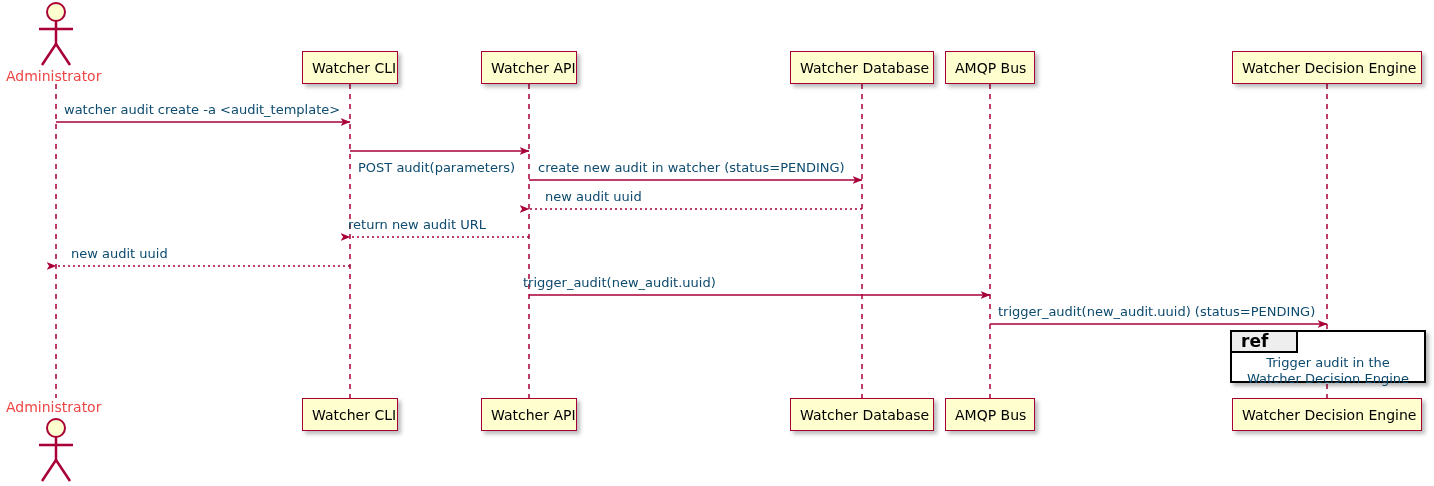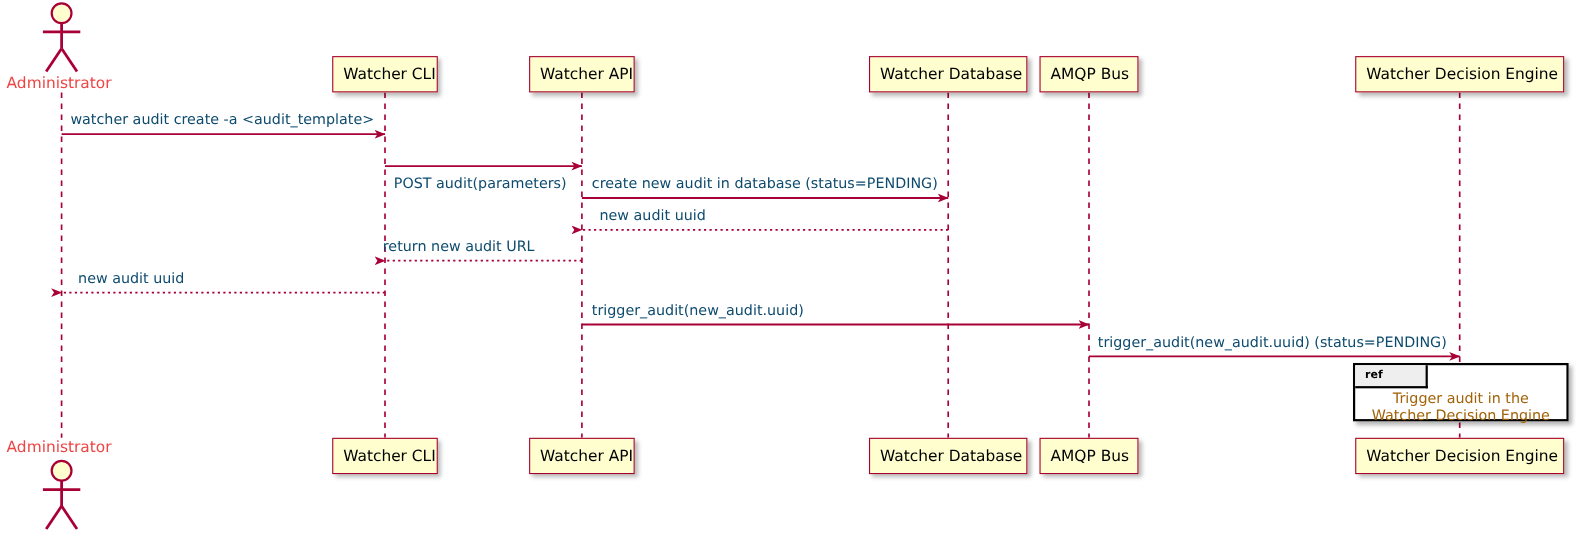--- a/index.html
+++ b/index.html
@@ -67,35 +67,35 @@
     top: 0;
     height: 21px;
     background: #EEEEEE;
     border-right: 2px solid #000000;
     border-bottom: 2px solid #000000;
     box-sizing: border-box;
     display: flex;
     align-items: center;
   }
   .ref-tab-text {
-    font-size: 10px;
+    font-size: 17px;
     font-weight: bold;
     color: #000000;
     padding-left: 9px;
     padding-right: 22px;
     line-height: 1;
   }
   .ref-body {
     position: absolute;
     left: 0;
     top: 23px;
     width: 100%;
     text-align: center;
     font-size: 13px;
-    color: #a16207;
+    color: #0c4a6e;
     line-height: 16px;
   }
   .ref-body div { white-space: nowrap; }
 </style>
 </head>
 <body>
 
 <div id="diagram">
 
   <svg id="canvas" xmlns="http://www.w3.org/2000/svg">
@@ -176,25 +176,25 @@
   <div class="participant-box" style="left:945px; top:398px; width:90px; height:33px;">
     <span class="participant-label">AMQP Bus</span>
   </div>
   <div class="participant-box" style="left:1232px; top:398px; width:190px; height:33px;">
     <span class="participant-label">Watcher Decision Engine</span>
   </div>
 
   <div id="message-labels">
       <div class="msg-label" style="left: 64px; top: 103px;">watcher audit create -a &lt;audit_template&gt;</div>
       <div class="msg-label" style="left: 358px; top: 132px; margin-top: 29px;">POST audit(parameters)</div>
-      <div class="msg-label" style="left: 538px; top: 161px;">create new audit in database (status=PENDING)</div>
+      <div class="msg-label" style="left: 538px; top: 161px;">create new audit in watcher (status=PENDING)</div>
       <div class="msg-label" style="left: 545px; top: 190px;">new audit uuid</div>
       <div class="msg-label" style="left: 348px; top: 218px;">return new audit URL</div>
       <div class="msg-label" style="left: 71px; top: 247px;">new audit uuid</div>
-      <div class="msg-label" style="left: 538px; top: 276px;">trigger_audit(new_audit.uuid)</div>
+      <div class="msg-label" style="left: 523px; top: 276px;">trigger_audit(new_audit.uuid)</div>
       <div class="msg-label" style="left: 998px; top: 305px;">trigger_audit(new_audit.uuid) (status=PENDING)</div>
     </div>
 
   <div class="ref-box" id="ref-box" style="left: 1230px; top: 330px; width: 196px; height: 53px;">
     <div class="ref-tab" id="ref-tab" style="width: 66px;">
       <span class="ref-tab-text">ref</span>
     </div>
     <div class="ref-body" id="ref-body">
       <div>Trigger audit in the</div>
       <div>Watcher Decision Engine</div>

